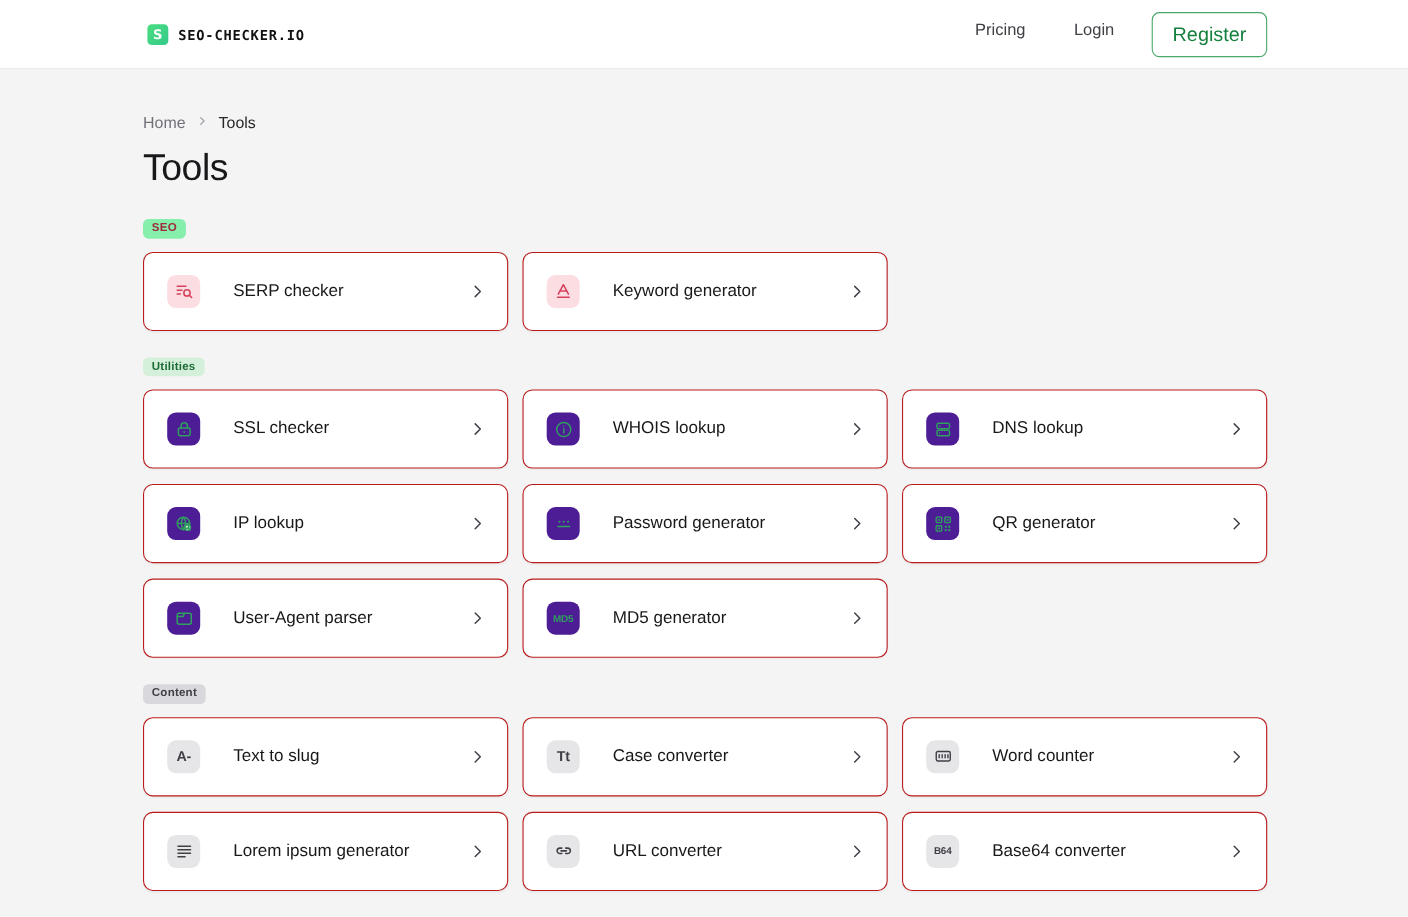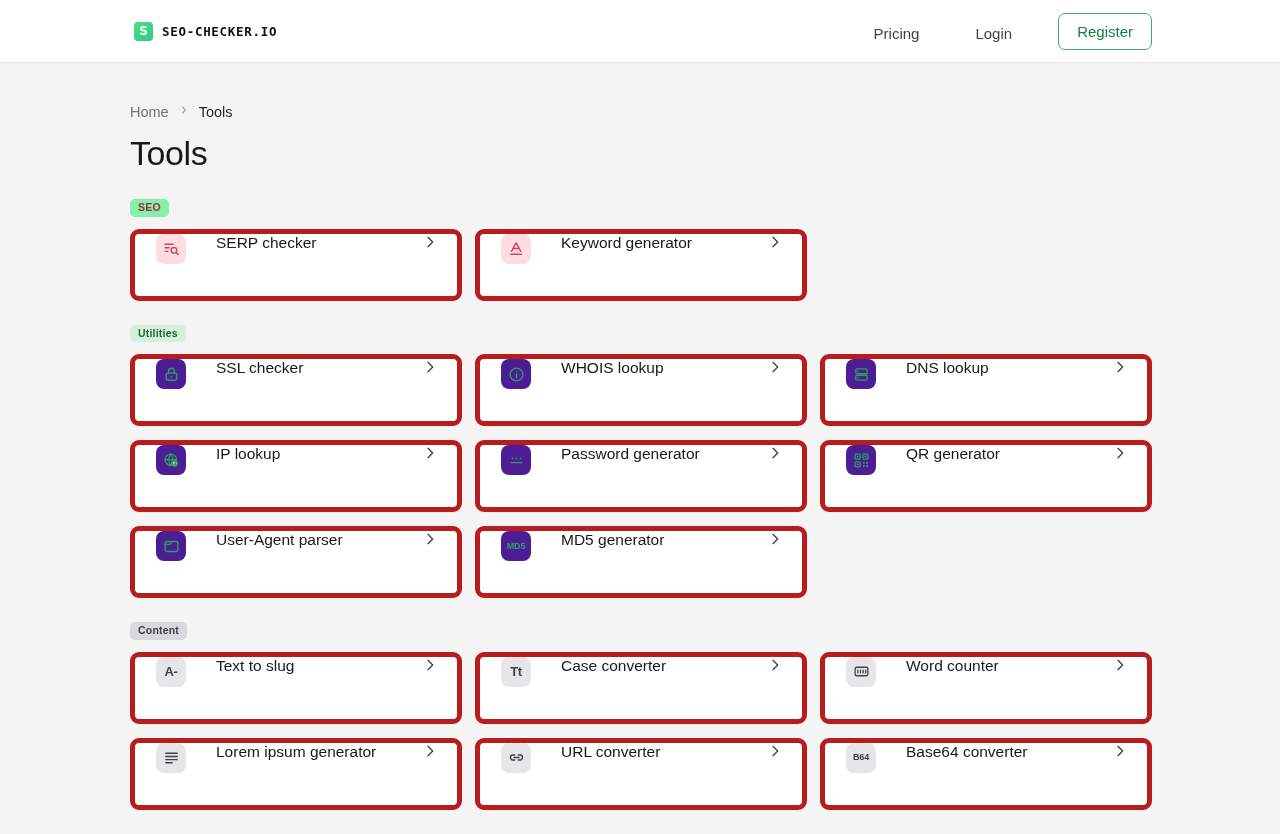--- a/index.html
+++ b/index.html
@@ -49,33 +49,33 @@
   .brand-text {
     font-family: "DejaVu Sans Mono", monospace;
     font-weight: bold;
     font-size: 12.5px;
     letter-spacing: 0.7px;
     color: #111113;
   }
   .nav {
     margin-left: auto;
     display: flex;
-    align-items: flex-end;
-    gap: 24px;
+    align-items: flex-start;
+    gap: 12px;
   }
   .nav-link {
     font-size: 15px;
     color: #3f3f46;
     padding: 8px 16px;
     text-decoration: none;
     cursor: pointer;
     border-radius: 6px;
   }
   .nav-btn {
-    font-size: 15px;
+    font-size: 18px;
     color: #15803d;
     border: 1px solid #4aa86a;
     border-radius: 7px;
     padding: 9px 18px;
     background: #fff;
     cursor: pointer;
     font-family: "Liberation Sans", sans-serif;
     margin-left: 6px;
   }
 
@@ -129,25 +129,25 @@
   .grid {
     display: grid;
     grid-template-columns: repeat(3, 1fr);
     column-gap: 13px;
     row-gap: 14px;
     margin-top: 12px;
   }
 
   .tool-card {
     background: #ffffff;
-    border: 5px solid #b91c1c;
+    border: 1px solid #b91c1c;
     border-radius: 9px;
     height: 72px;
     display: flex;
-    align-items: flex-start;
+    align-items: center;
     padding: 0 19px 0 21px;
     cursor: pointer;
     box-shadow: 0 1px 1.5px rgba(16,16,20,0.04);
     text-decoration: none;
     color: inherit;
   }
   .tool-icon {
     width: 30px;
     height: 30px;
     border-radius: 8px;

